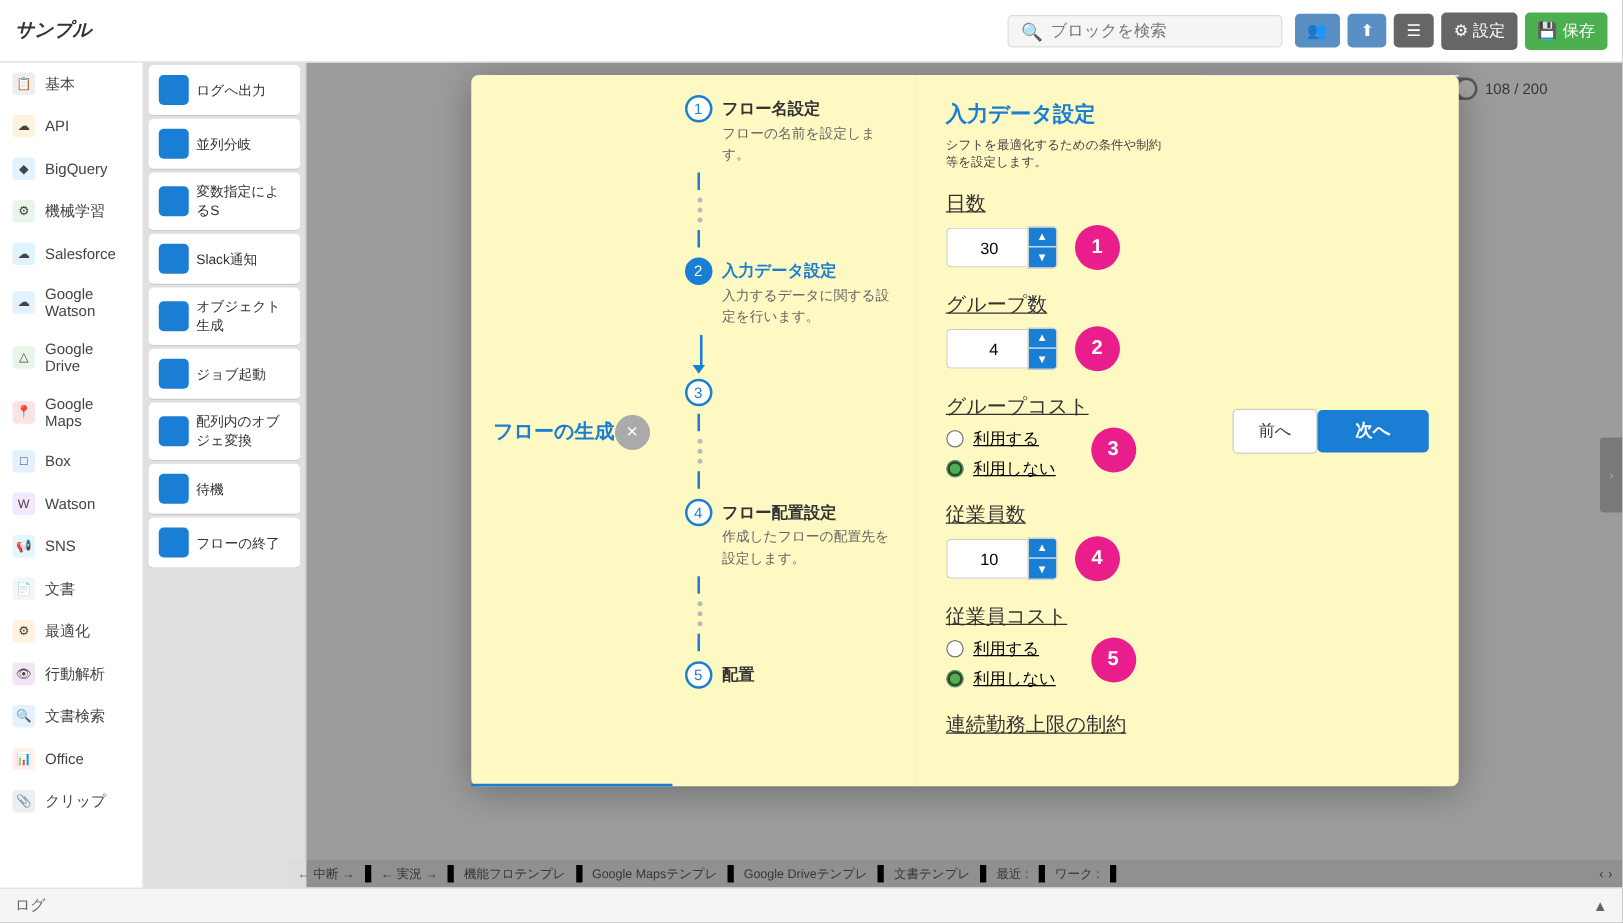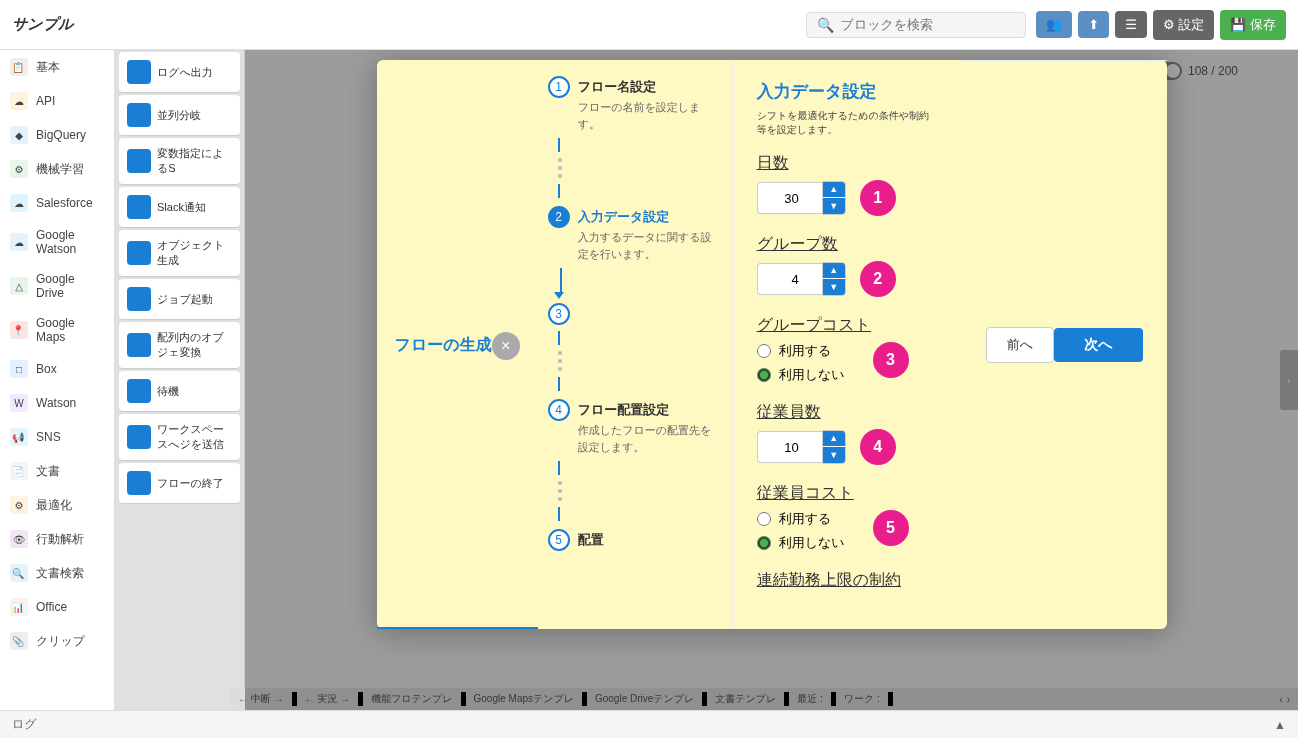--- a/index.html
+++ b/index.html
@@ -154,21 +154,21 @@
     .spinner-btn:first-child { border-bottom: 1px solid #fff; }
 
     .circle-badge {
       width: 36px; height: 36px; border-radius: 50%;
       background: #e91e8c; color: #fff;
       display: flex; align-items: center; justify-content: center;
       font-size: 16px; font-weight: bold; margin-left: 14px;
       flex-shrink: 0;
     }
 
-    .radio-group { display: flex; flex-direction: column; gap: 6px; }
+    .radio-group { display: flex; flex-direction: column; gap: 6px; text-decoration: underline; }
     .radio-row { display: flex; align-items: center; gap: 8px; font-size: 13px; }
     .radio-row input[type="radio"] { accent-color: #1a7fd4; width: 14px; height: 14px; }
 
     
     .dialog-footer {
       display: flex; align-items: center; justify-content: space-between;
       padding: 12px 24px; border-top: 1px solid #eee;
     }
     .btn-prev {
       background: #fff; color: #333; border: 1px solid #ccc;
@@ -329,24 +329,20 @@
           <div class="block-icon"></div>
           <span>ジョブ起動</span>
         </div>
         <div class="block-item">
           <div class="block-icon"></div>
           <span>配列内のオブジェ変換</span>
         </div>
         <div class="block-item">
           <div class="block-icon"></div>
           <span>待機</span>
-        </div>
-        <div class="block-item">
-          <div class="block-icon"></div>
-          <span>ワークスペースへジを送信</span>
         </div>
         <div class="block-item">
           <div class="block-icon"></div>
           <span>フローの終了</span>
         </div>
       </div>
 
       <div class="canvas-area">
 
         <div class="counter-badge">

